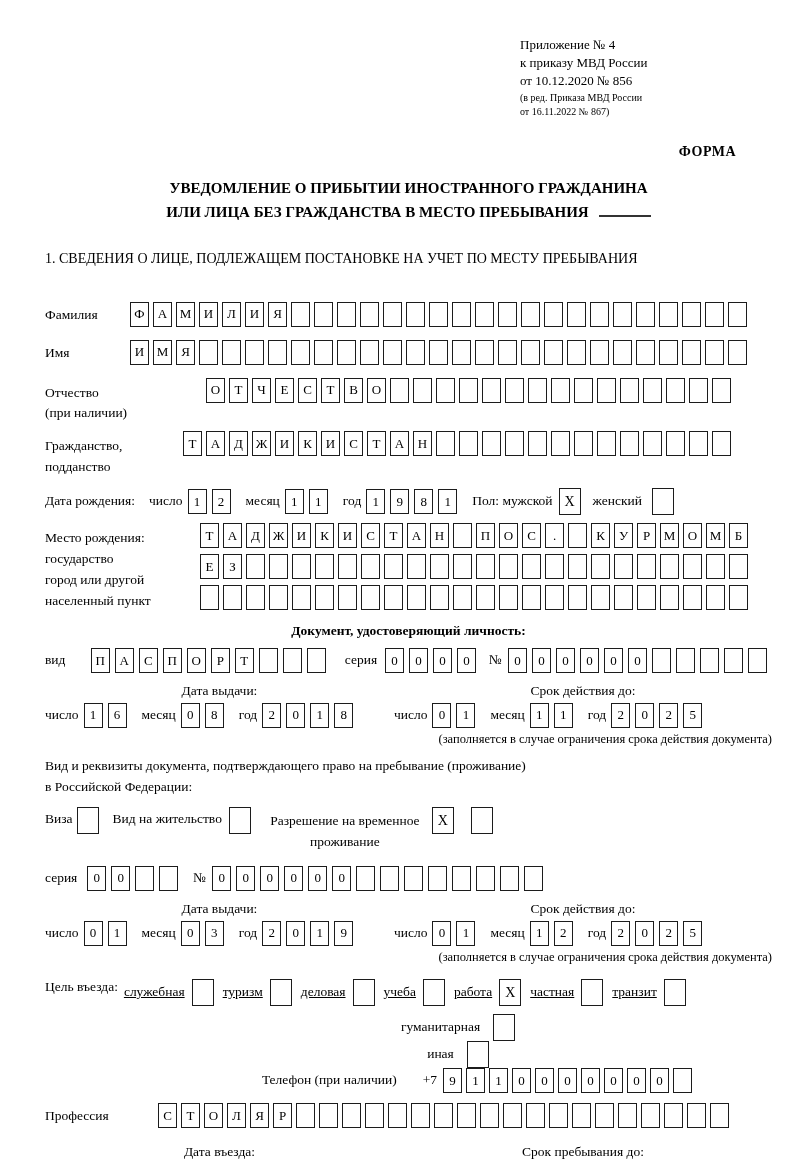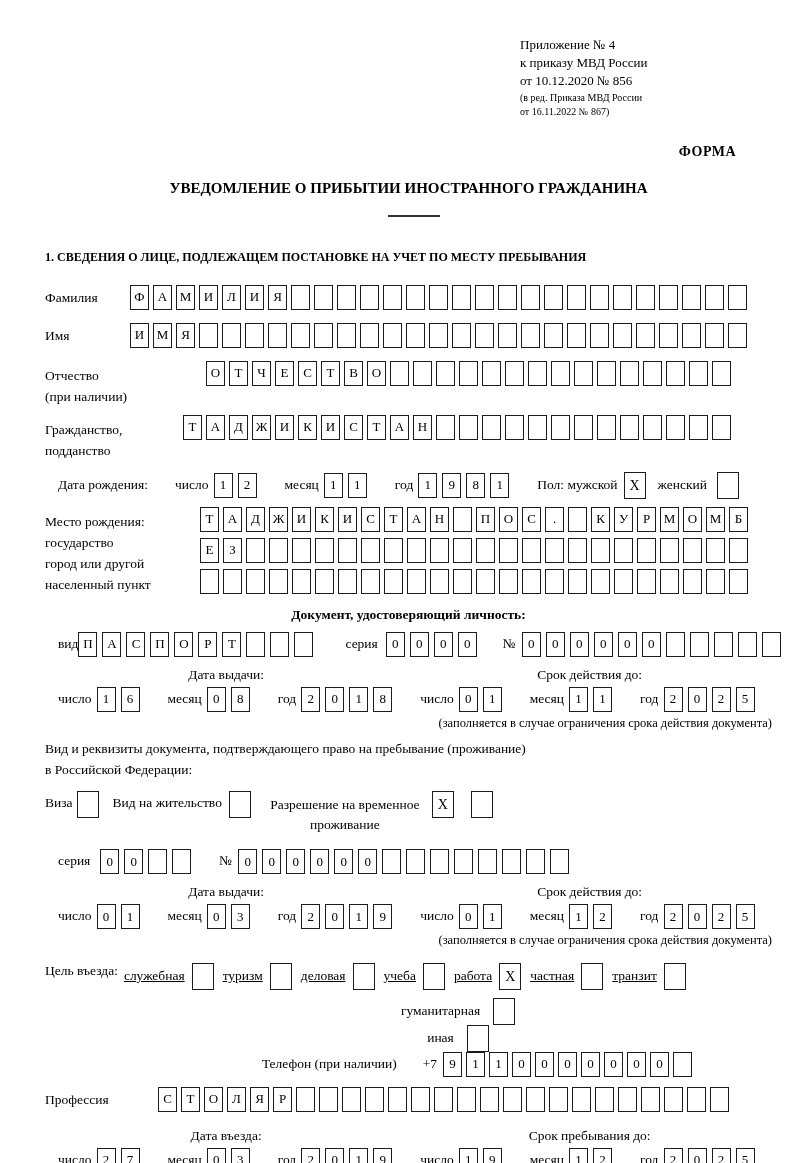--- a/index.html
+++ b/index.html
@@ -8,21 +8,21 @@
 
   
   .topblock{width:250px;margin-left:auto;margin-right:2px;font-size:13px;}
   .topblock div{line-height:1.4;}
   .topblock .rev{font-size:10px;font-family:Liberation Serif, serif;}
   .formlabel{text-align:right;padding-right:36px;font-weight:bold;font-size:14px;margin:24px 0 16px;letter-spacing:.5px;}
 
   .title{text-align:center;font-weight:bold;font-size:15px;line-height:1.6;margin:0 0 4px;}
   .blankline{display:inline-block;width:52px;border-bottom:2px solid #333;height:.9em;margin-left:10px;}
 
-  .sec{font-weight:bold;font-size:12px;margin:26px 0 20px;}
+  .sec{font-weight:normal;font-size:14px;margin:26px 0 34px;}
 
   
   .frow{display:flex;align-items:flex-start;margin-bottom:7px;}
   .flabel{flex:0 0 auto;padding-top:5px;}
   .labellines div{line-height:1.55;}
   .cellcol{display:flex;flex-direction:column;}
   .cells{display:flex;flex-wrap:nowrap;margin-bottom:6px;}
   .cell{flex:0 0 auto;width:17px;height:23px;border:1.5px solid #1c1c1c;margin-right:4px;
         display:flex;align-items:center;justify-content:center;font-size:13px;background:#fff;}
   .cbox{flex:0 0 auto;width:20px;height:25px;border:1.5px solid #1c1c1c;display:flex;align-items:center;
@@ -30,21 +30,21 @@
 
   .w85{width:85px;}  .w138{width:138px;} .w161{width:161px;} .w155{width:155px;}
   .w70{width:70px;}  .w113{width:113px;}
 
   
   .dates{display:flex;margin:10px 0 4px;}
   .dcol-l{flex:0 0 48%;}
   .dcol-r{flex:1 1 auto;}
   .dhead{text-align:center;margin-bottom:3px;}
   .dline{display:flex;align-items:center;}
-  .dline .lbl{margin-right:5px;margin-left:13px;}
+  .dline .lbl{margin-right:5px;}
   .dline .grp{display:flex;margin-right:10px;}
   .dline .grp .cell{margin-right:5px;}
   .fine{font-size:12.5px;text-align:right;margin:2px 0 10px;}
 
   
   .optline{display:flex;align-items:flex-start;margin:12px 0 10px;}
   .opt{display:flex;align-items:flex-start;}
   .opt .olabel{padding-top:4px;}
   .opt .cbox{margin-left:7px;}
   .opt .ctr{text-align:center;line-height:1.5;}
@@ -75,21 +75,21 @@
     <div>к приказу МВД России</div>
     <div>от 10.12.2020 № 856</div>
     <div class="rev">(в ред. Приказа МВД России</div>
     <div class="rev">от 16.11.2022 № 867)</div>
   </div>
 
   <div class="formlabel">ФОРМА</div>
 
   <div class="title">
     <div>УВЕДОМЛЕНИЕ О ПРИБЫТИИ ИНОСТРАННОГО ГРАЖДАНИНА</div>
-    <div><span class="blankline"></span></div>
+    <div><span>ИЛИ ЛИЦА БЕЗ ГРАЖДАНСТВА В МЕСТО ПРЕБЫВАНИЯ</span><span class="blankline"></span></div>
   </div>
 
   <div class="sec">1. СВЕДЕНИЯ О ЛИЦЕ, ПОДЛЕЖАЩЕМ ПОСТАНОВКЕ НА УЧЕТ ПО МЕСТУ ПРЕБЫВАНИЯ</div>
 
   <div class="frow">
     <div class="flabel w85">Фамилия</div>
     <div class="cells">
         <span class="cell">Ф</span>
         <span class="cell">А</span>
         <span class="cell">М</span>

